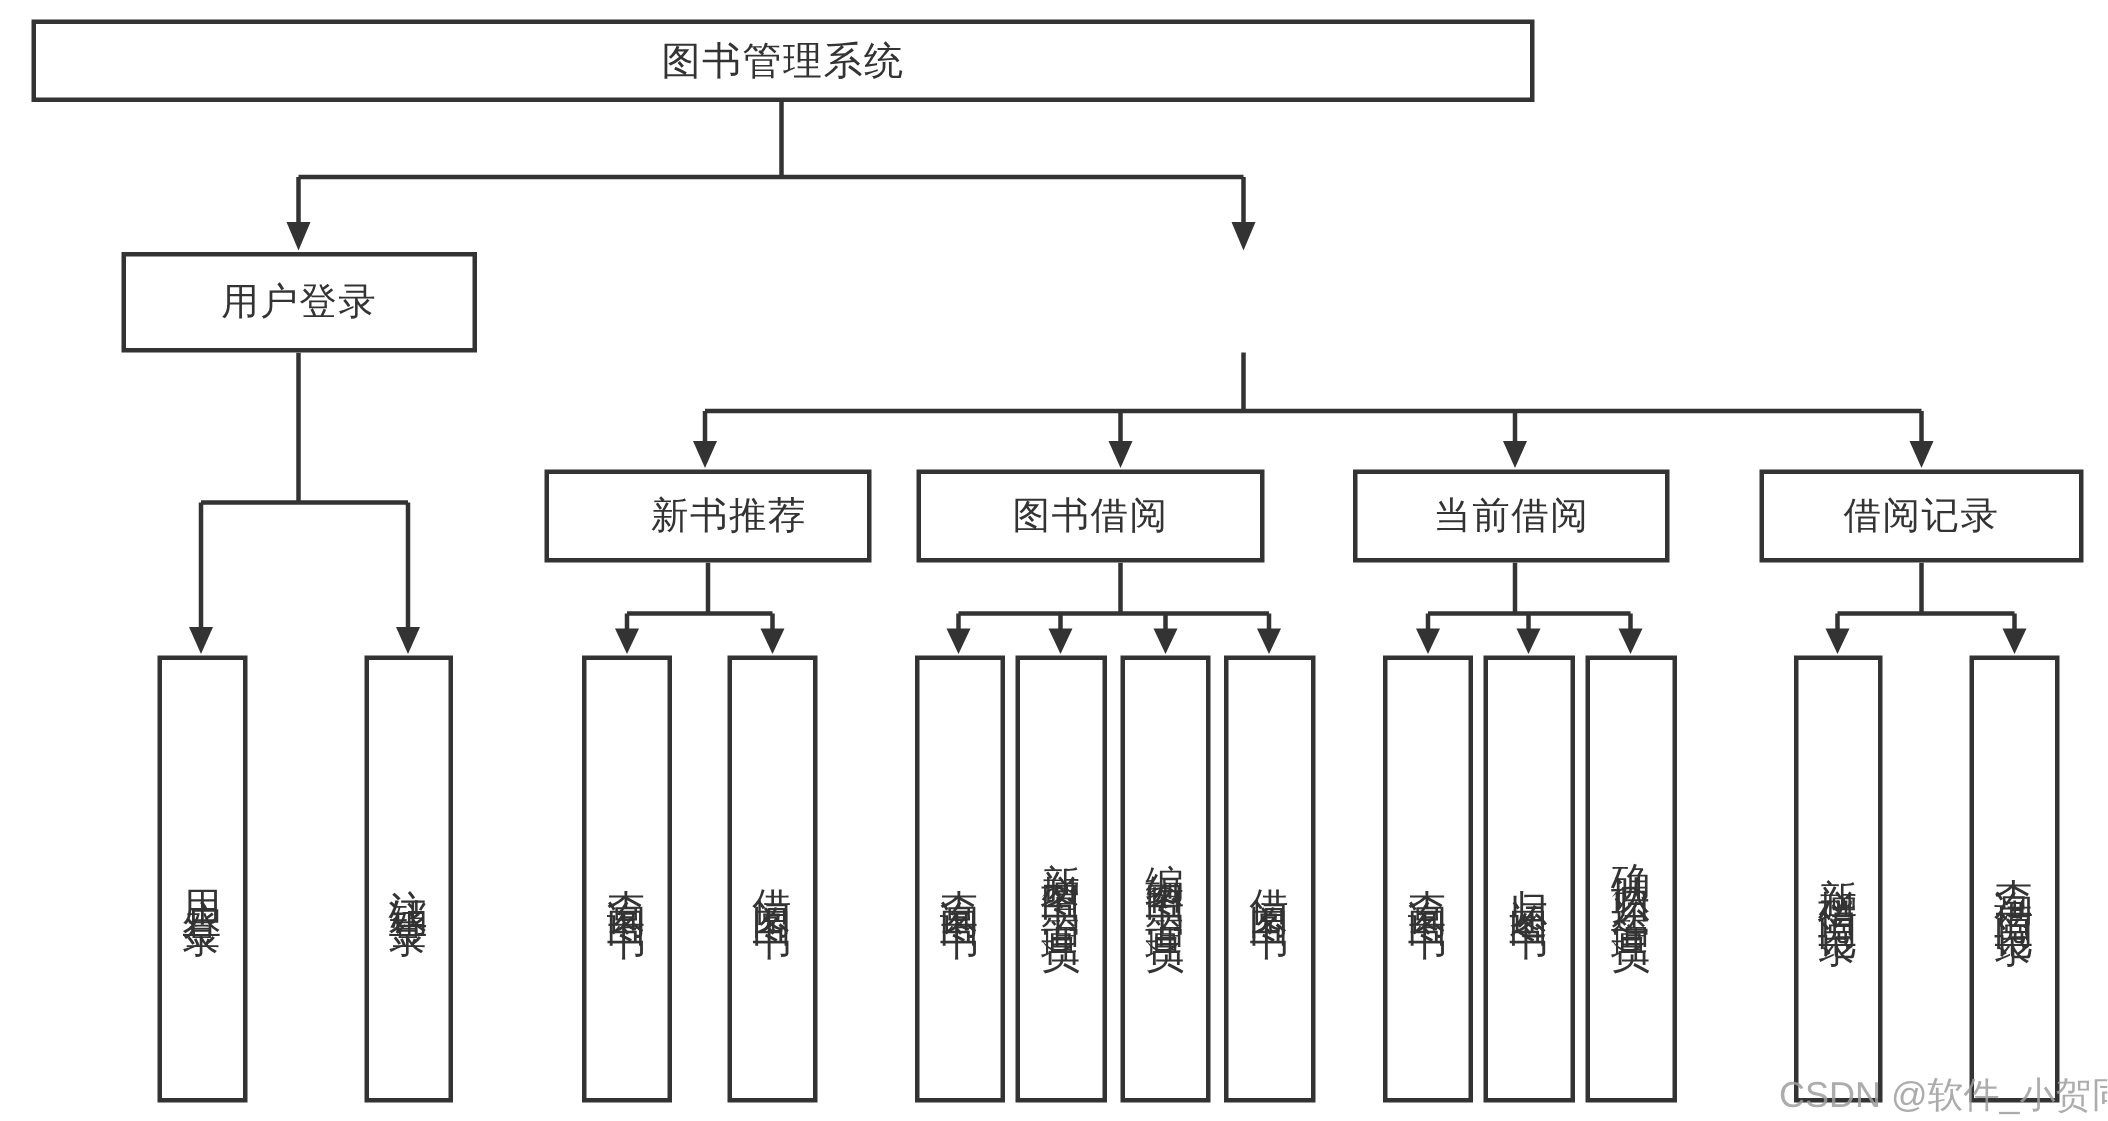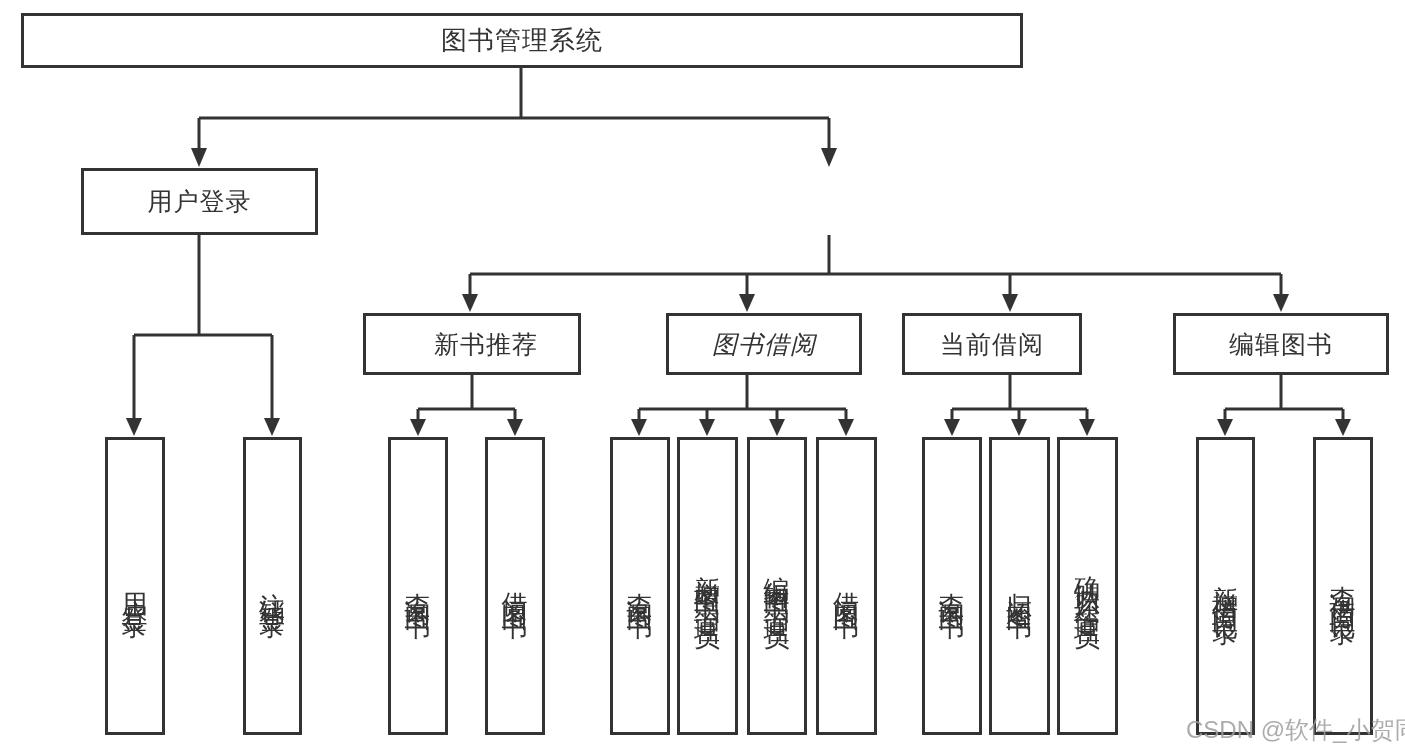--- a/index.html
+++ b/index.html
@@ -35,22 +35,22 @@
     font-size:26px;
     letter-spacing:7px;
     line-height:1;
     padding:6px 0;
   }
   
   #n-user-login{left:81px;top:168px;width:237px;height:67px;}
   #n-book-mgmt{left:711px;top:168px;width:236px;height:67px;}
   
   #n-new-rec{left:363px;top:313px;width:218px;height:62px;padding-left:28px;}
-  #n-borrow{left:666px;top:313px;width:196px;height:62px;font-style:italic;}
-  #n-current{left:902px;top:313px;width:180px;height:62px;}
+  #n-borrow{left:611px;top:313px;width:232px;height:62px;}
+  #n-current{left:902px;top:313px;width:211px;height:62px;}
   #n-records{left:1173px;top:313px;width:216px;height:62px;}
   
   #l-a1{left:105px;width:60px;}
   #l-a2{left:243px;width:59px;}
   #l-b1{left:388px;width:60px;}
   #l-b2{left:485px;width:60px;}
   #l-c1{left:610px;width:60px;}
   #l-c2{left:677px;width:61px;}
   #l-c3{left:747px;width:60px;}
   #l-c4{left:816px;width:61px;}
@@ -148,21 +148,21 @@
     </g>
   </svg>
 
   <div class="box lvl1">图书管理系统</div>
 
   <div class="box" id="n-user-login">用户登录</div>
 
   <div class="box" id="n-new-rec">新书推荐</div>
   <div class="box" id="n-borrow">图书借阅</div>
   <div class="box" id="n-current">当前借阅</div>
-  <div class="box" id="n-records">编辑图书</div>
+  <div class="box" id="n-records">借阅记录</div>
 
   <div class="box leaf" id="l-a1">用户登录</div>
   <div class="box leaf" id="l-a2">注销登录</div>
 
   <div class="box leaf" id="l-b1">查询图书</div>
   <div class="box leaf" id="l-b2">借阅图书</div>
 
   <div class="box leaf" id="l-c1">查询图书</div>
   <div class="box leaf" id="l-c2">新增图书（管理员）</div>
   <div class="box leaf" id="l-c3">编辑图书（管理员）</div>

